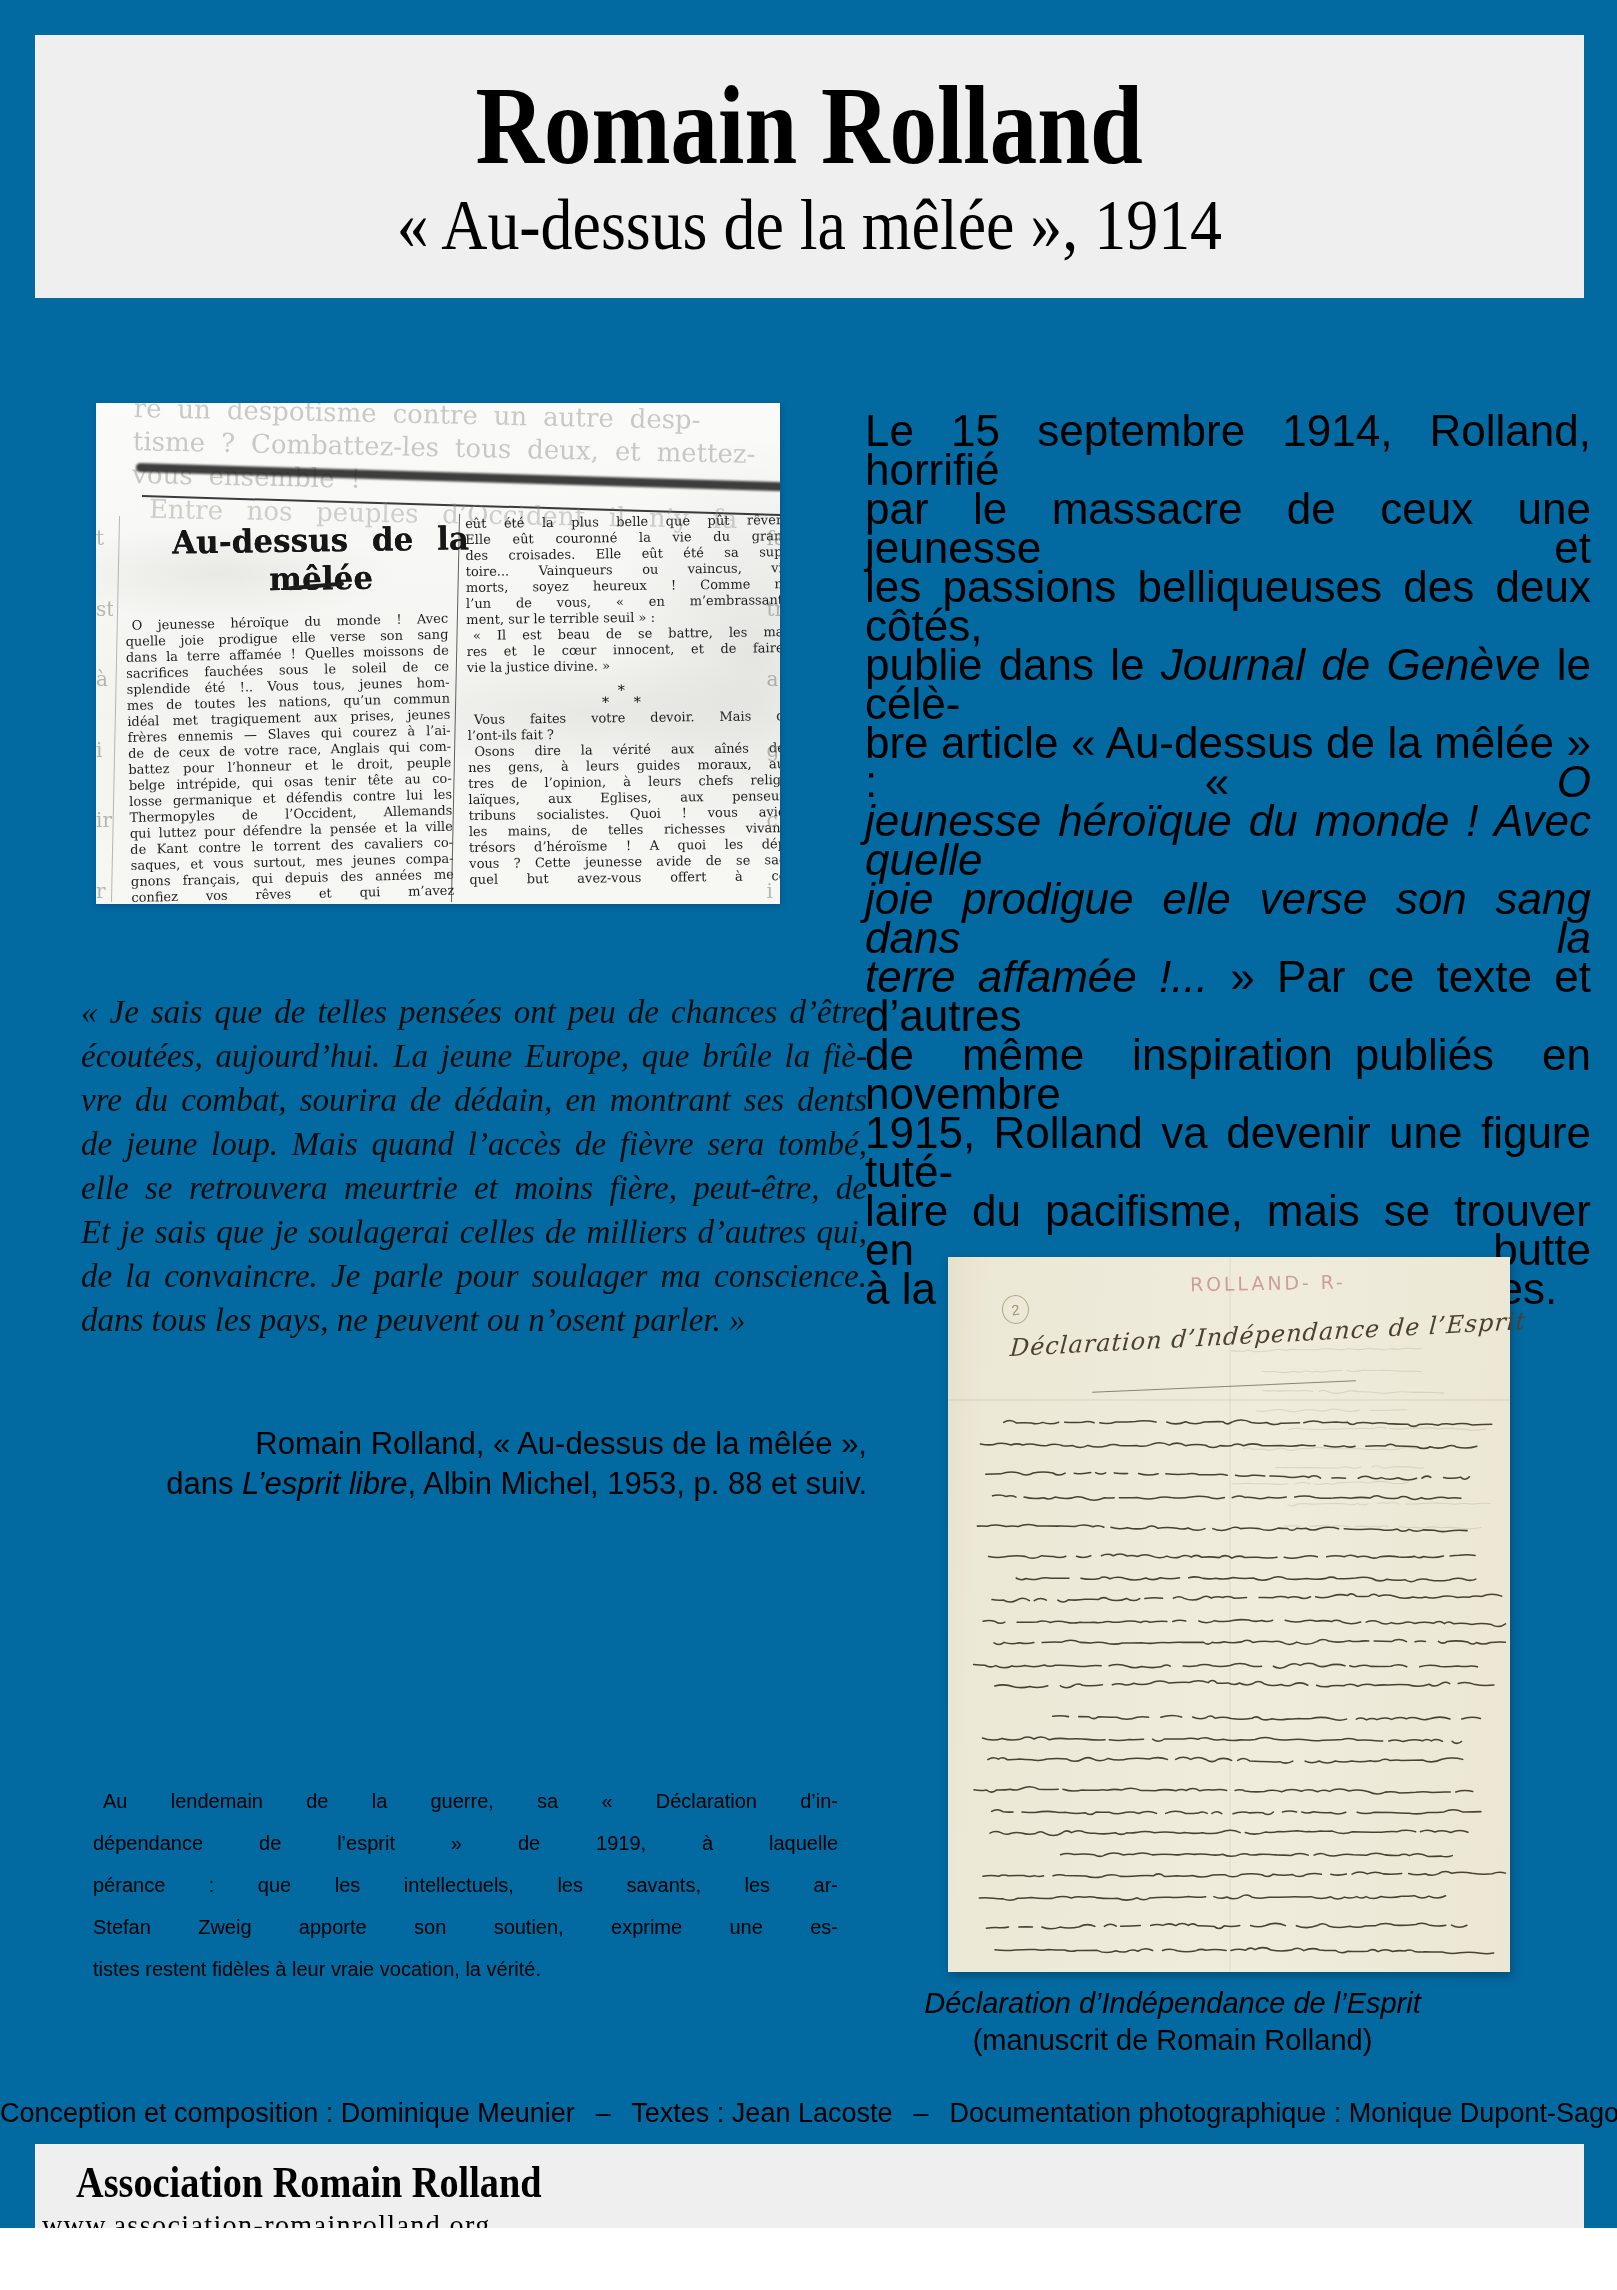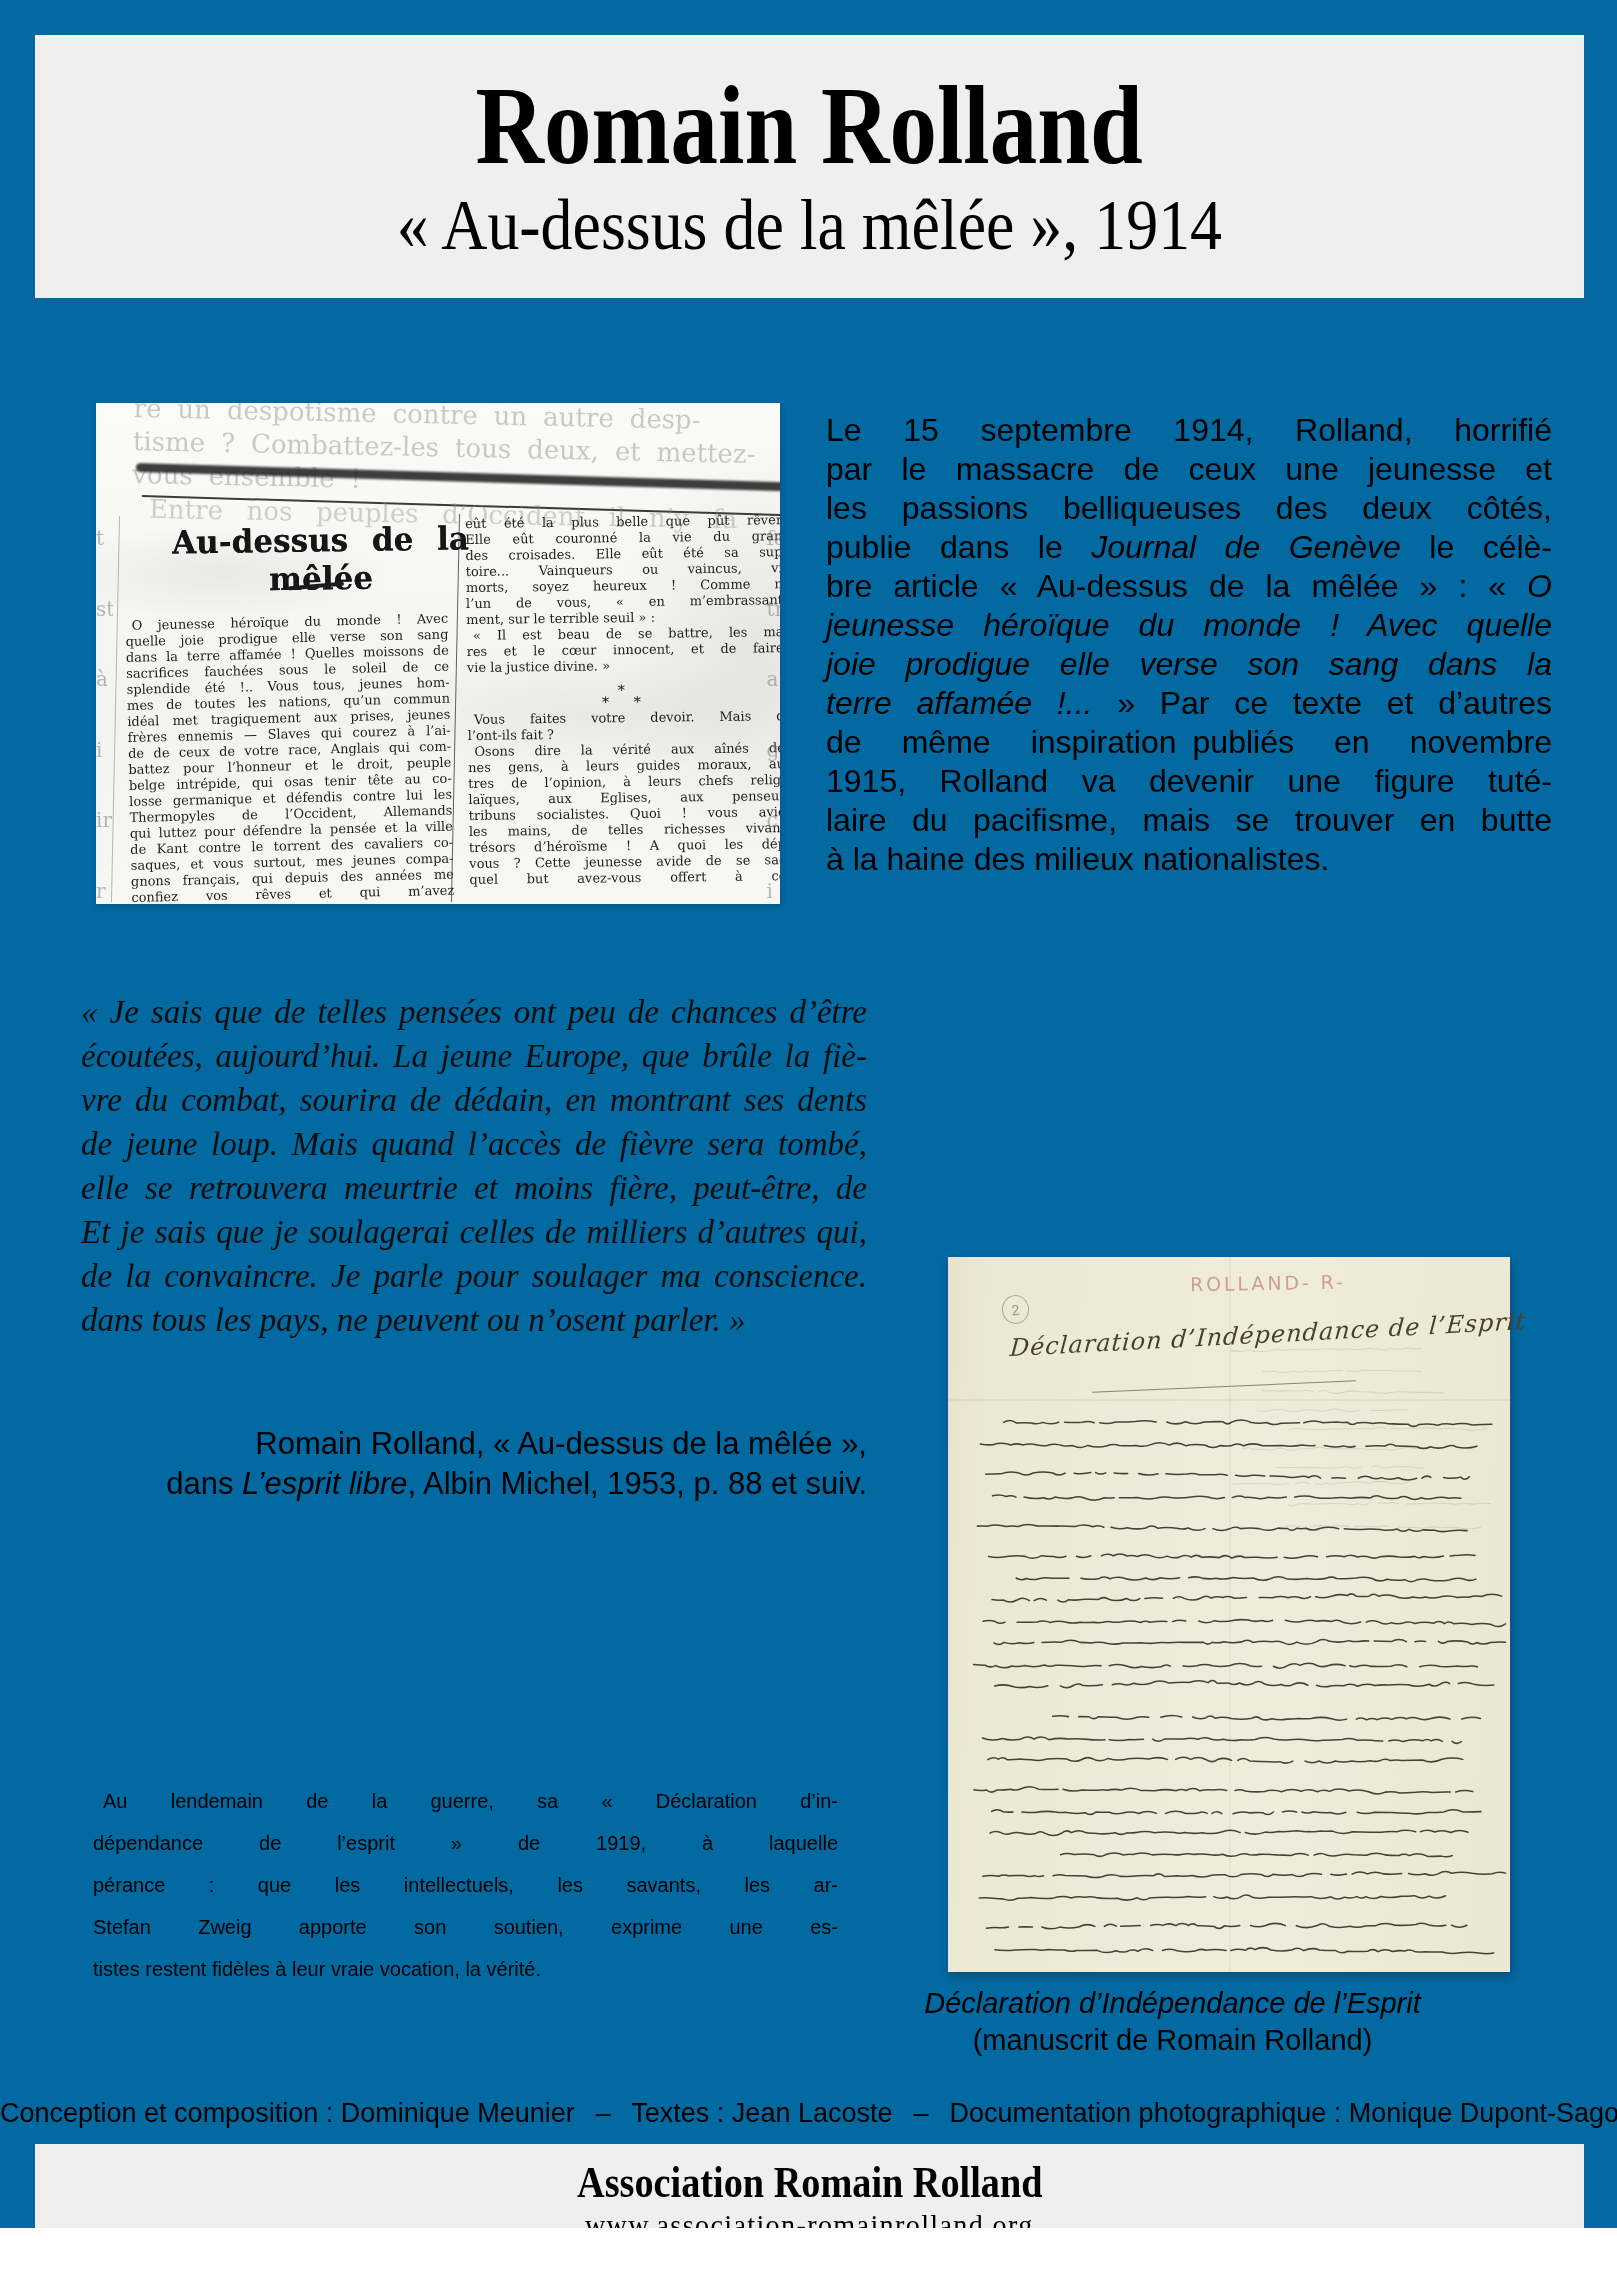--- a/index.html
+++ b/index.html
@@ -56,21 +56,21 @@
   .edge .tline{text-align:left;text-align-last:auto;}
   .edge-left{left:0px;}
   .edge-right{right:-3.8px;}
   .edge-rule{position:absolute;left:19px;top:113px;width:1px;height:386px;
              background:rgba(120,120,114,.5);transform:rotate(1.2deg);}
 
   
   .tline{text-align:justify;text-align-last:justify;}
   .tline.last{text-align-last:auto;}
   .it{font-style:italic;}
-  .intro{position:absolute;left:826px;top:411px;width:726px;font-size:32px;line-height:39px;}
+  .intro{position:absolute;left:865px;top:411px;width:726px;font-size:44px;line-height:39px;}
   .quote{position:absolute;left:81px;top:990px;width:786px;font-family:"Liberation Serif",serif;
          font-style:italic;font-size:33px;line-height:44px;color:#0d0d0d;}
   .attr{position:absolute;left:81px;top:1424px;width:786px;font-size:31px;line-height:40px;}
   .attr .tline{text-align:right;text-align-last:auto;}
   .postwar{position:absolute;left:93px;top:1780px;width:745px;font-size:20px;line-height:42px;}
 
   
   .ms{position:absolute;left:948px;top:1257px;width:562px;height:715px;
       background:linear-gradient(93deg,#e6e1cb 0%,#ece8d6 7%,#f0ecdc 55%,#ebe7d4 100%);
       box-shadow:1.9px 3.8px 8.6px rgba(0,0,0,.26);}
@@ -91,21 +91,21 @@
                 transform:rotate(-2.5deg);opacity:.75;}
 
   .caption{position:absolute;left:865px;top:1985px;width:615px;text-align:center;
            font-size:29px;line-height:37px;}
   .caption .cap1{font-style:italic;}
 
   .credits{position:absolute;left:0;top:2098px;width:100%;text-align:center;
            font-size:27px;white-space:pre;}
 
   .footer-panel{top:2144px;height:111px;display:flex;flex-direction:column;
-                align-items:center;justify-content:center;}
+                align-items:flex-start;justify-content:center;}
   .footer-org{font-family:"Liberation Serif",serif;font-weight:bold;font-size:45px;
               line-height:1.15;transform:scaleX(.85);white-space:nowrap;}
   .footer-url{font-family:"Liberation Serif",serif;font-size:29px;letter-spacing:1.4px;
               transform:scaleX(.97);white-space:nowrap;}
 </style>
 </head>
 <body>
 
 <div class="page">
 

